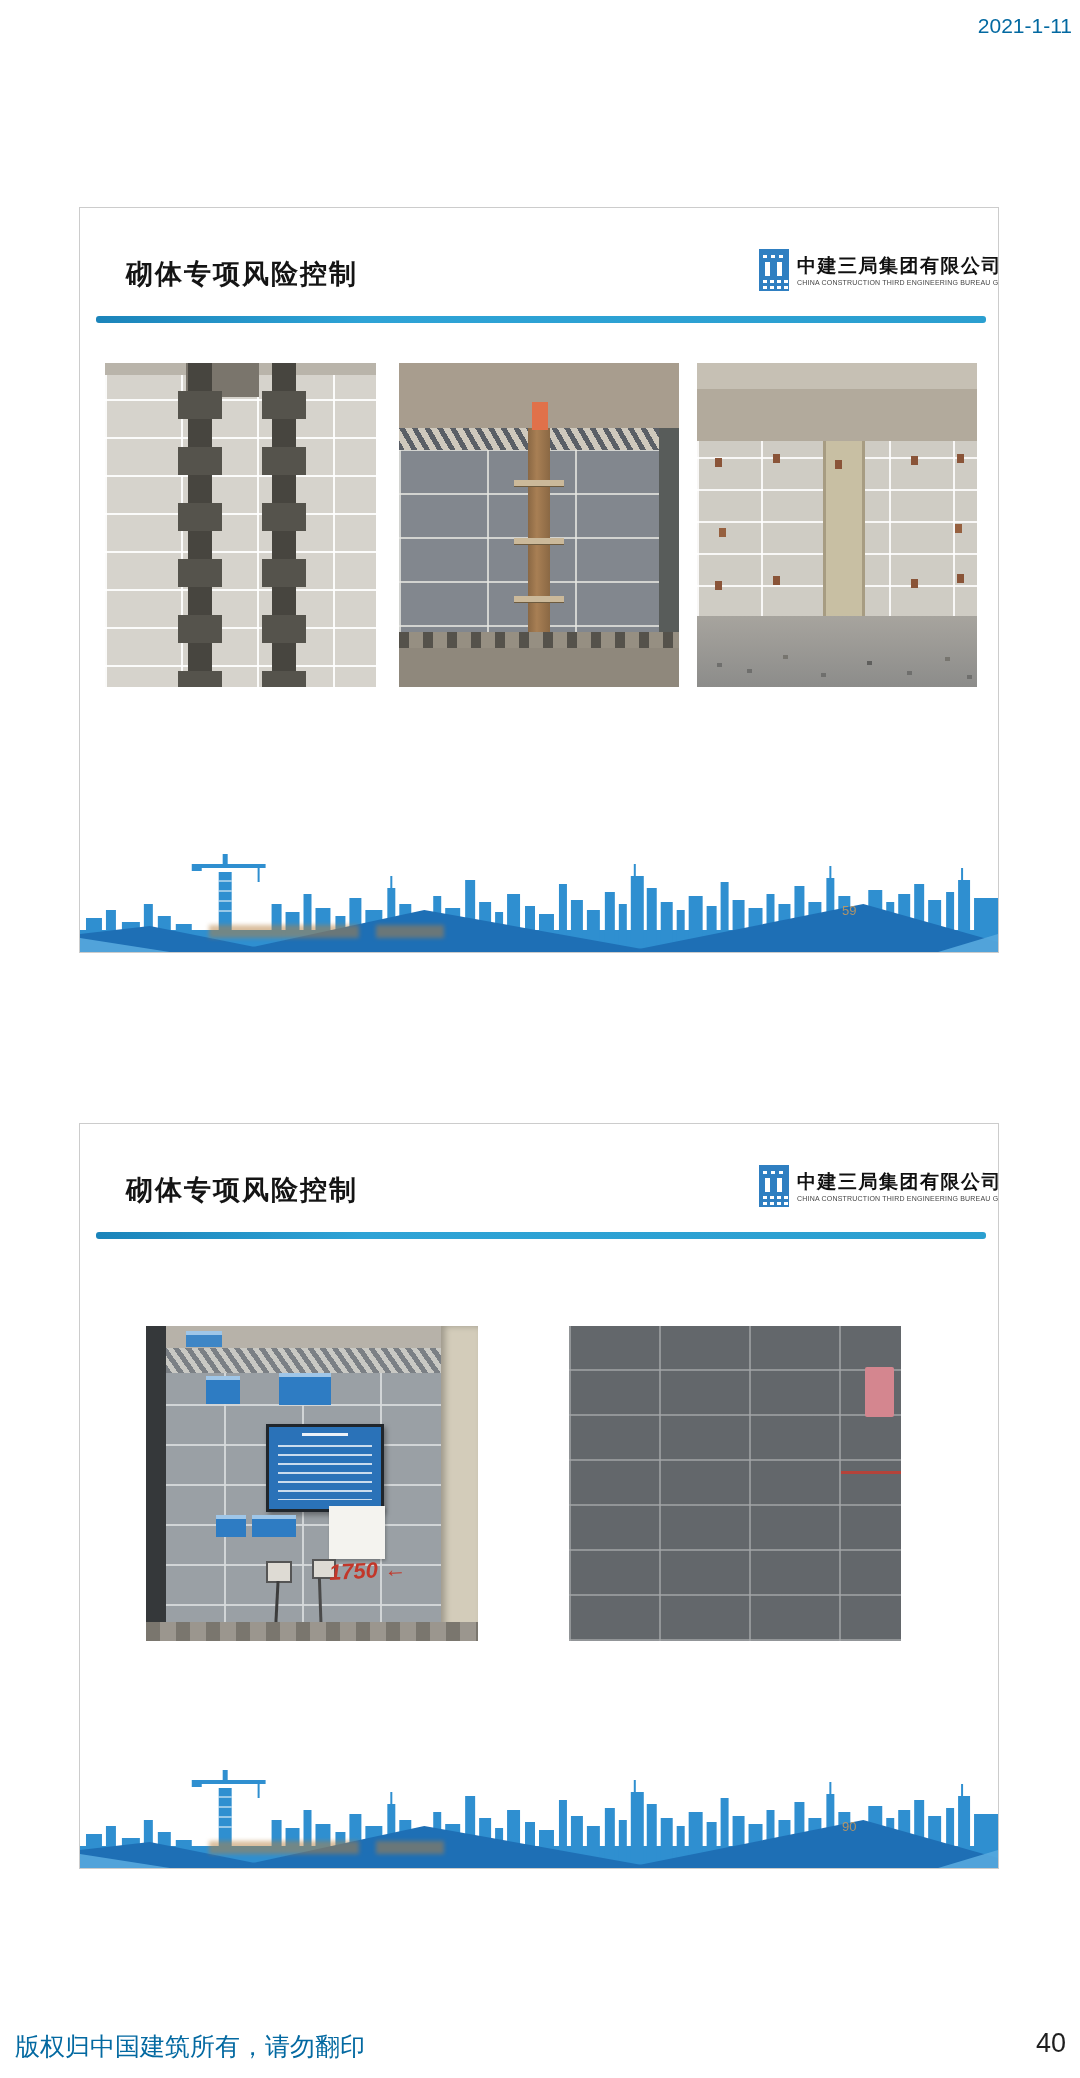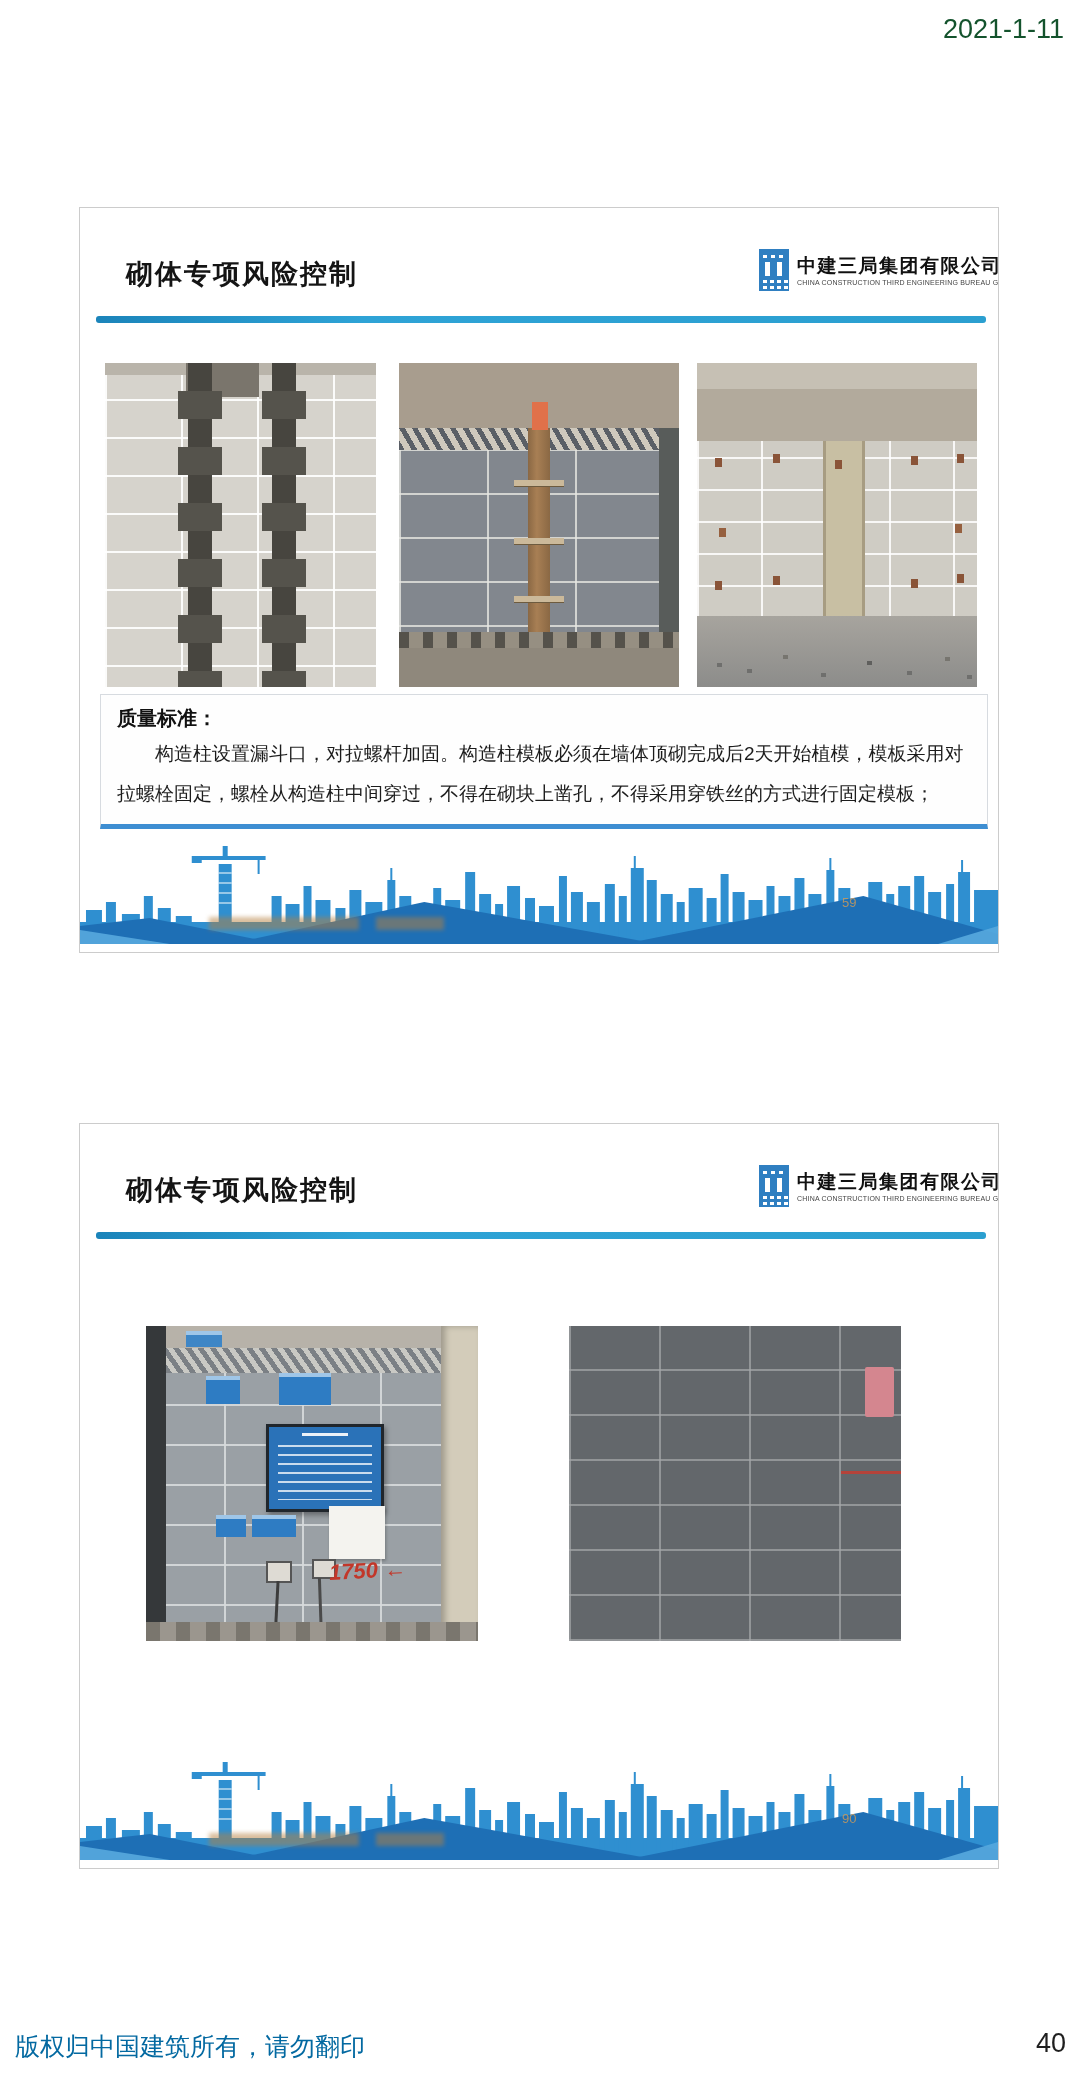--- a/index.html
+++ b/index.html
@@ -1,20 +1,20 @@
 <!DOCTYPE html>
 <html><head>
 <meta charset="utf-8">
 <style>
   html,body{margin:0;padding:0;background:#ffffff;}
   body{position:relative;width:1080px;height:2078px;font-family:"Liberation Sans","DejaVu Sans",sans-serif;overflow:hidden;}
   .abs{position:absolute;}
 
   
-  .page-date{position:absolute;top:14px;right:16px;font-size:27px;color:#14532d;}
+  .page-date{position:absolute;top:14px;right:8px;font-size:21px;color:#0369a1;}
   .footer-text{position:absolute;top:2030px;left:15px;font-size:25px;color:#0369a1;}
   .page-number{position:absolute;top:2028px;right:14px;font-size:27px;color:#1f1f1f;}
 
   
   .slide{position:absolute;left:79px;width:920px;height:746px;background:#fff;border:1px solid #cccccc;box-sizing:border-box;overflow:hidden;}
   #slide1{top:207px;}
   #slide2{top:1123px;}
   .slide-title{position:absolute;left:46px;top:48px;font-size:27px;font-weight:700;color:#141414;letter-spacing:2px;}
   .title-underline{position:absolute;left:16px;top:108px;width:890px;height:7px;background:linear-gradient(90deg,#1b84ba,#2ea3d6 30%,#2b9fd0);border-radius:3px;}
 
@@ -113,21 +113,21 @@
   .b2-lab{position:absolute;right:4%;width:10%;height:4px;background:#555;filter:blur(1px);}
   .b2-caption{position:absolute;left:0;top:86%;width:100%;text-align:center;font-size:9px;color:#444;filter:blur(1px);letter-spacing:1px;}
   .b2-rule{position:absolute;left:8%;right:8%;top:80%;height:1px;background:#999;}
 
   
   .quality-box{position:absolute;left:20px;top:486px;width:888px;height:135px;background:#fefefe;border:1px solid #d7dbe0;border-bottom:5px solid #3e8ed2;box-sizing:border-box;padding:10px 16px 0 16px;}
   .q-label{font-size:20px;font-weight:700;color:#111;}
   .q-text{font-size:19px;color:#1c1c1c;text-indent:2em;line-height:40px;margin-top:2px;}
 
   
-  .cityscape{position:absolute;left:0;right:0;bottom:8px;height:118px;text-align:right;}
+  .cityscape{position:absolute;left:0;right:0;bottom:0;height:118px;text-align:right;}
   .cityscape svg{display:block;width:100%;height:100%;}
   .wm-blur1{position:absolute;left:129px;bottom:14px;width:150px;height:13px;background:#b5803f;opacity:.5;filter:blur(2px);}
   .wm-blur2{position:absolute;left:296px;bottom:14px;width:68px;height:13px;background:#b5803f;opacity:.5;filter:blur(2px);}
   .wm-num{position:absolute;left:762px;bottom:34px;font-size:13px;color:#c79a5d;opacity:.85;}
 </style>
 </head>
 <body>
 
 <svg width="0" height="0" style="position:absolute">
   <defs>
@@ -255,24 +255,20 @@
 
   <div class="photo wall-light3 p13">
     <div class="abs ceiling"></div>
     <div class="abs beam"></div>
     <div class="abs col"></div>
     <div class="abs tie-dots"></div>
     <div class="abs rubble"></div>
     <div class="abs speck"></div>
   </div>
 
-  <div class="quality-box">
-    <div class="q-label">质量标准：</div>
-    <div class="q-text">构造柱设置漏斗口，对拉螺杆加固。构造柱模板必须在墙体顶砌完成后2天开始植模，模板采用对拉螺栓固定，螺栓从构造柱中间穿过，不得在砌块上凿孔，不得采用穿铁丝的方式进行固定模板；</div>
-  </div>
 
   <div class="cityscape">
     <svg viewBox="0 0 920 118" preserveAspectRatio="none">
         <use href="#sky"></use>
       </svg>
     <div class="wm-blur1"></div>
     <div class="wm-blur2"></div>
     <div class="wm-num">59</div>
   </div>
 </div>

